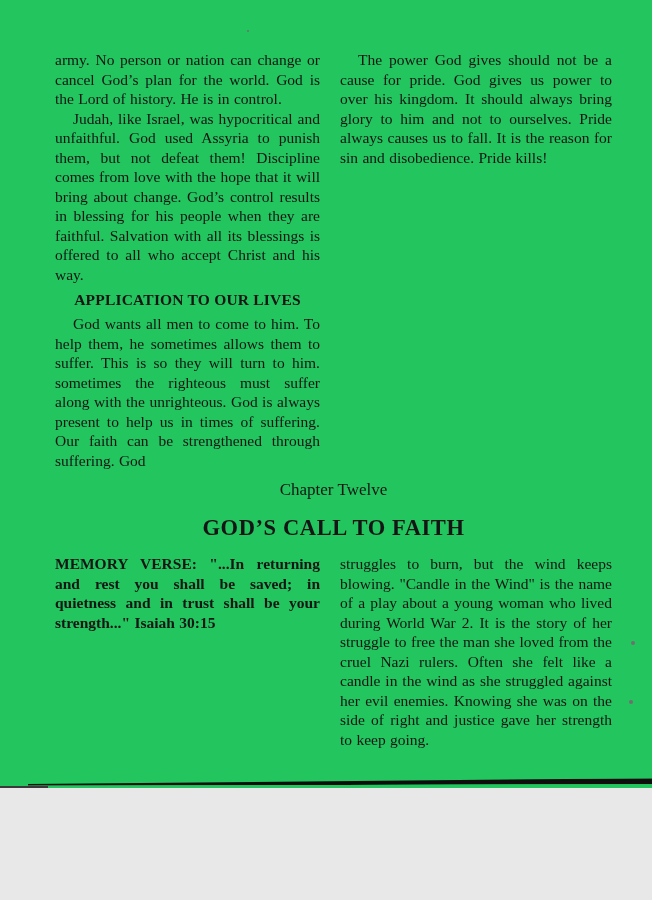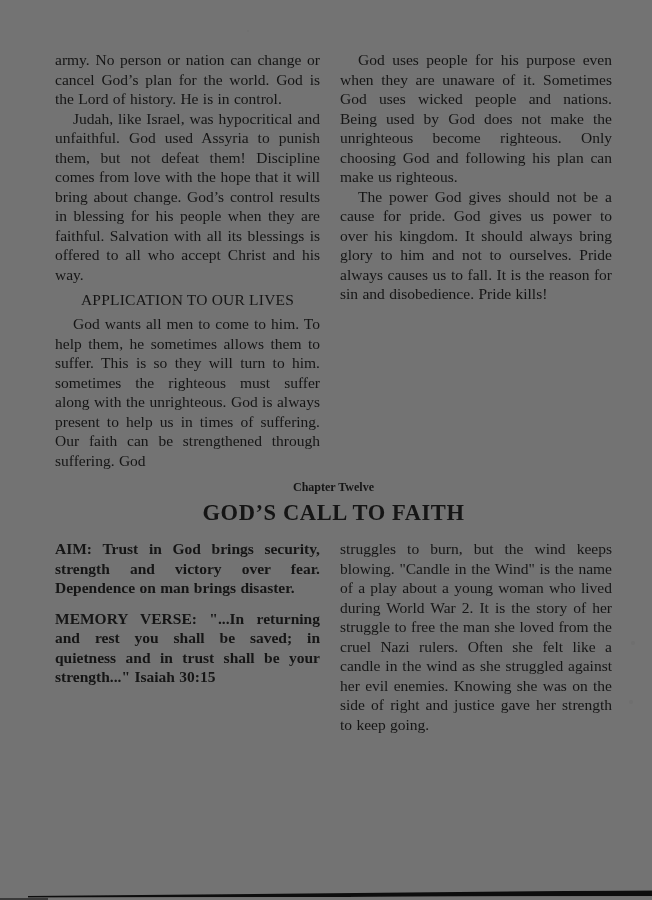--- a/index.html
+++ b/index.html
@@ -1,44 +1,44 @@
 <!DOCTYPE html>
 <html><head>
 <meta charset="utf-8">
 <style>
   html,body { margin:0; padding:0; background:#e8e8e8; }
   .page {
     position:relative;
-    width:652px; height:900px;
+    width:652px; height:788px;
     margin:0 auto;
-    background:#737373;
+    background:#22c55e;
     font-family:"Liberation Serif","DejaVu Serif",serif;
     color:#151515;
     overflow:hidden;
   }
   .content { padding:50px 40px 0 55px; }
   .two-col { display:grid; grid-template-columns:265px 272px; column-gap:20px; }
   p.body {
     margin:0;
     font-size:15.5px;
     line-height:19.5px;
     text-align:justify;
     word-spacing:0.5px;
   }
   p.indent { text-indent:18px; }
   .col-heading {
     margin:7px 0 5px;
     font-size:15.5px;
-    font-weight:normal;
+    font-weight:bold;
     text-align:center;
     letter-spacing:0.2px;
   }
   .chapter { text-align:center; margin-top:10px; }
-  .chapter-label { font-size:12px; font-weight:bold; }
-  .chapter-title { margin:5px 0 0; font-size:22.5px; font-weight:bold; letter-spacing:0.6px; }
+  .chapter-label { font-size:17px; font-weight:normal; }
+  .chapter-title { margin:15px 0 0; font-size:22.5px; font-weight:bold; letter-spacing:0.6px; }
   .lesson { margin-top:13px; }
   .lesson p.block { margin:0 0 11px 0; font-weight:bold; }
   .question { margin-top:25px !important; text-indent:22px; }
   .page-number {
     position:absolute; top:897px; left:55px; right:40px;
     text-align:right;
     font-size:15.5px; font-weight:600;
   }
   .scan-edge-main {
     position:absolute; left:28px; right:0; bottom:3px; height:6px;
@@ -59,33 +59,31 @@
   <div class="content">
 
     <div class="two-col">
       <div class="col">
         <p class="body">army. No person or nation can change or cancel God’s plan  for the world. God is the Lord of history. He is in control.</p>
         <p class="body indent">Judah, like Israel, was hypocritical and unfaithful. God used Assyria to punish them, but not defeat them! Discipline comes from love with the hope that it will bring about change. God’s control results in blessing for his people when they are faithful. Salvation with all its blessings is offered to all who  accept Christ and his way.</p>
         <h3 class="col-heading">APPLICATION TO OUR LIVES</h3>
         <p class="body indent">God wants all men to come to him. To help them, he sometimes allows them to suffer. This is so they will turn to him. sometimes the righteous must suffer along with the unrighteous. God is always present to help us in times of suffering. Our faith can be strengthened through suffering. God</p>
       </div>
       <div class="col">
-        <p class="body indent">God uses people for his purpose even when they are unaware of it. Sometimes God uses wicked people and nations. Being used by God does not make the unrighteous become righteous. Only choosing God and following his plan can make us righteous.</p>
         <p class="body indent">The power God gives should not be a cause for pride. God gives us power to over his kingdom. It should always bring glory to him and not to ourselves. Pride always causes us to fall. It is the reason for sin and disobedience. Pride kills!</p>
       </div>
     </div>
 
     <div class="chapter">
       <div class="chapter-label">Chapter Twelve</div>
       <h1 class="chapter-title">GOD’S CALL TO FAITH</h1>
     </div>
 
     <div class="two-col lesson">
       <div class="col">
-        <p class="body block">AIM: Trust in God brings security, strength and victory over fear. Dependence on man brings disaster.</p>
         <p class="body block">MEMORY VERSE: "...In returning and rest you shall be saved; in quietness and in trust shall be your strength..." Isaiah 30:15</p>
       </div>
       <div class="col">
         <p class="body">struggles to burn, but the wind keeps blowing. "Candle in the Wind" is the name of a play about a young woman who lived during World War 2. It is the story of her struggle to free the man she loved from the cruel Nazi rulers. Often she felt like a candle in the wind as she struggled against her evil enemies. Knowing she was on the side of right and justice gave her strength to keep going.</p>
       </div>
     </div>
 
   </div>
 
   <div class="page-number">28</div>

